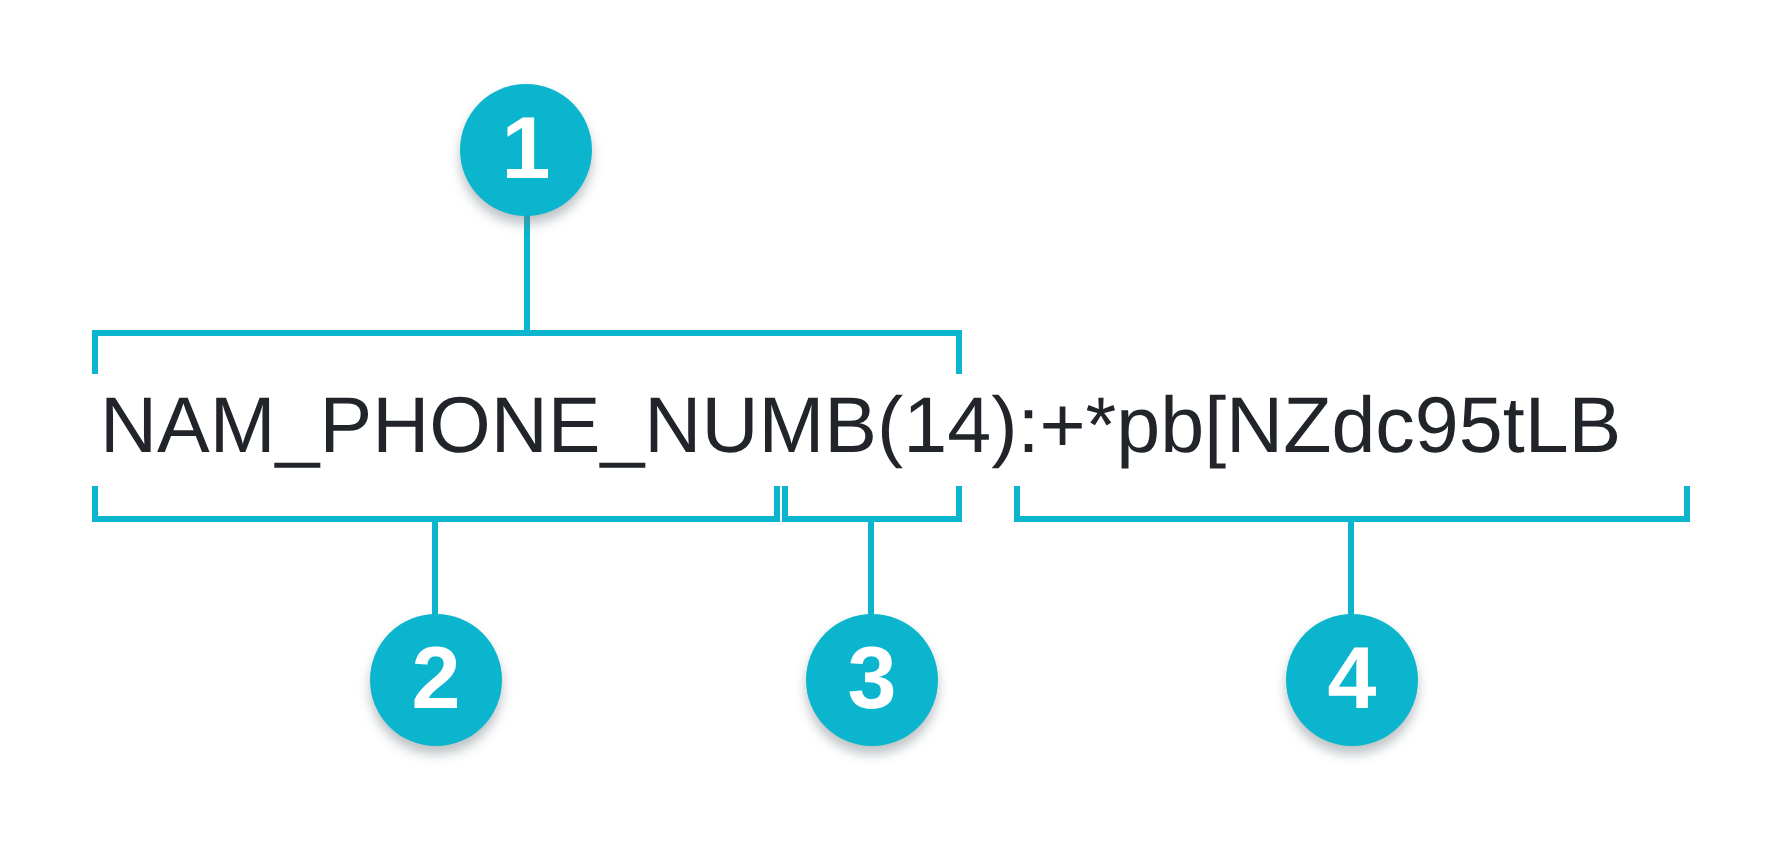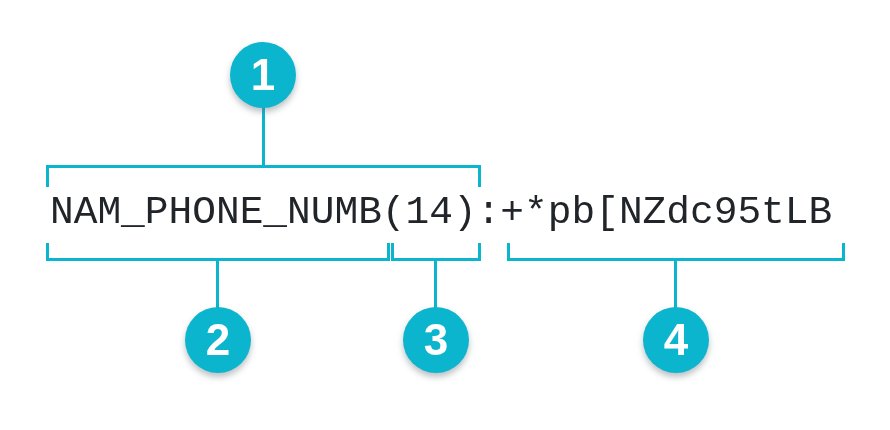--- a/index.html
+++ b/index.html
@@ -14,21 +14,21 @@
     background: var(--bg, #ffffff);
     overflow: hidden;
     font-family: "Liberation Sans", sans-serif;
   }
 
   
   .token {
     position: absolute;
     left: 50px;
     top: 190px;
-    font-family: Liberation Mono, monospace;
+    font-family: Liberation Sans, sans-serif;
     font-size: 39.5px;
     line-height: 46px;
     letter-spacing: 0;
     color: var(--token-text, #212529);
     white-space: pre;
   }
 
   
   .bracket {
     position: absolute;

